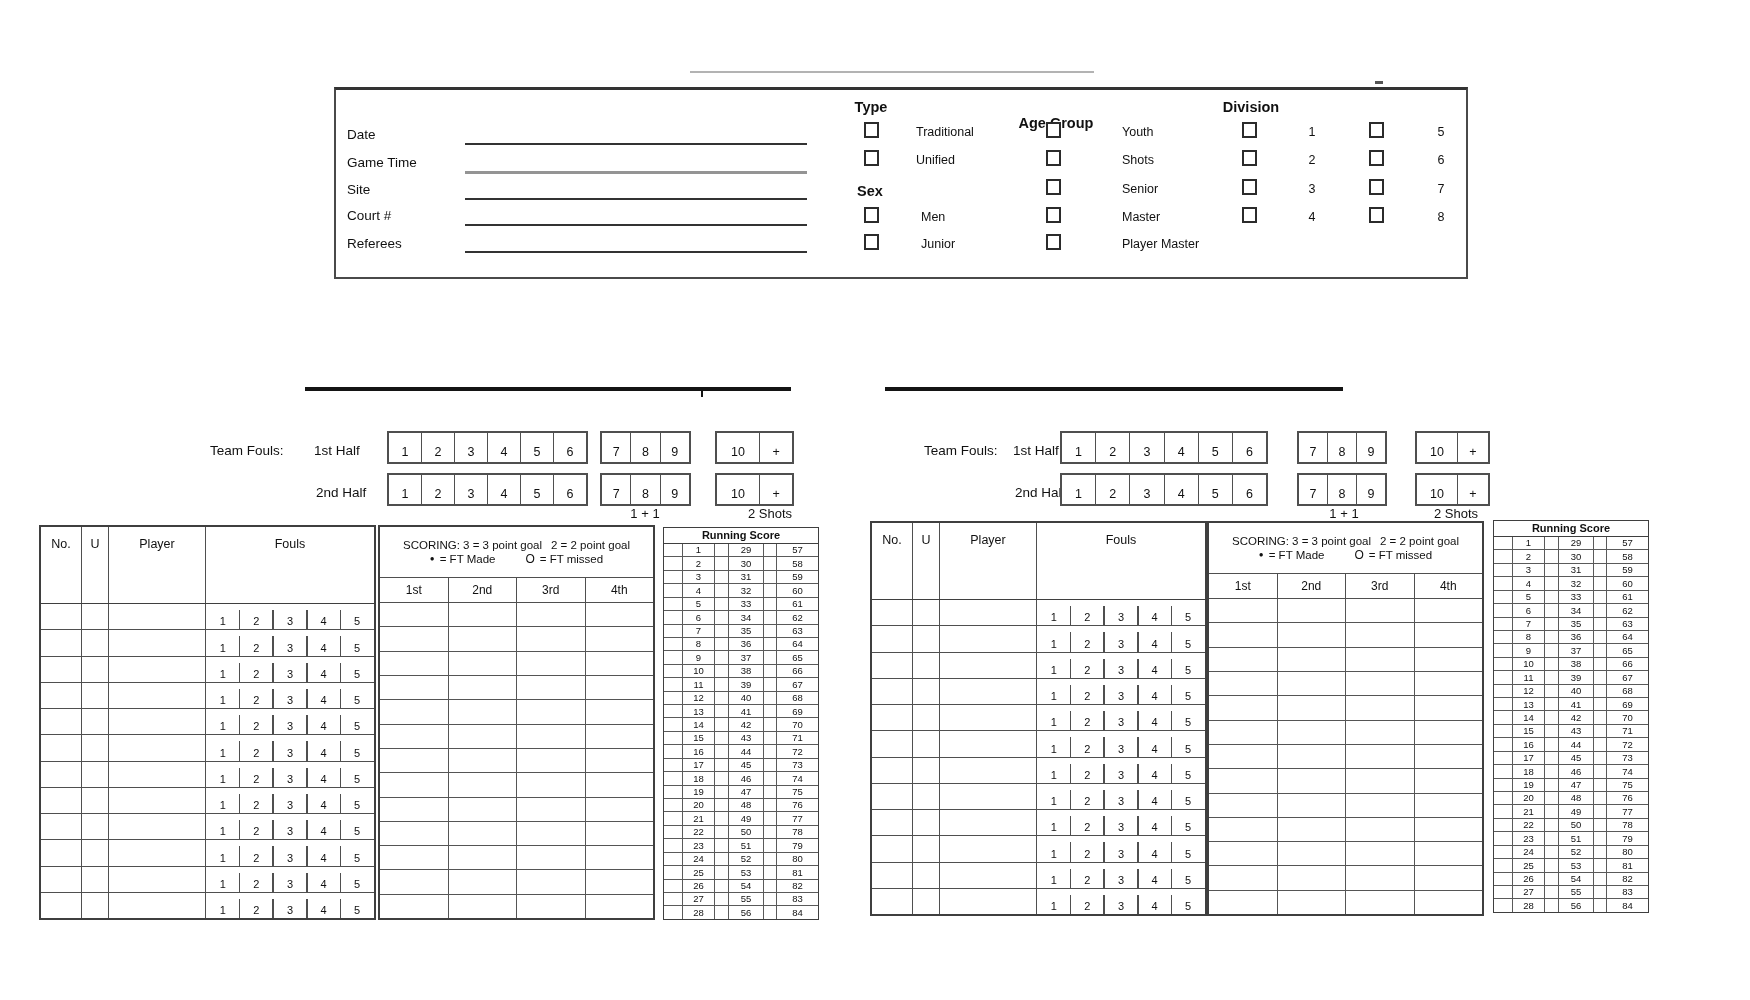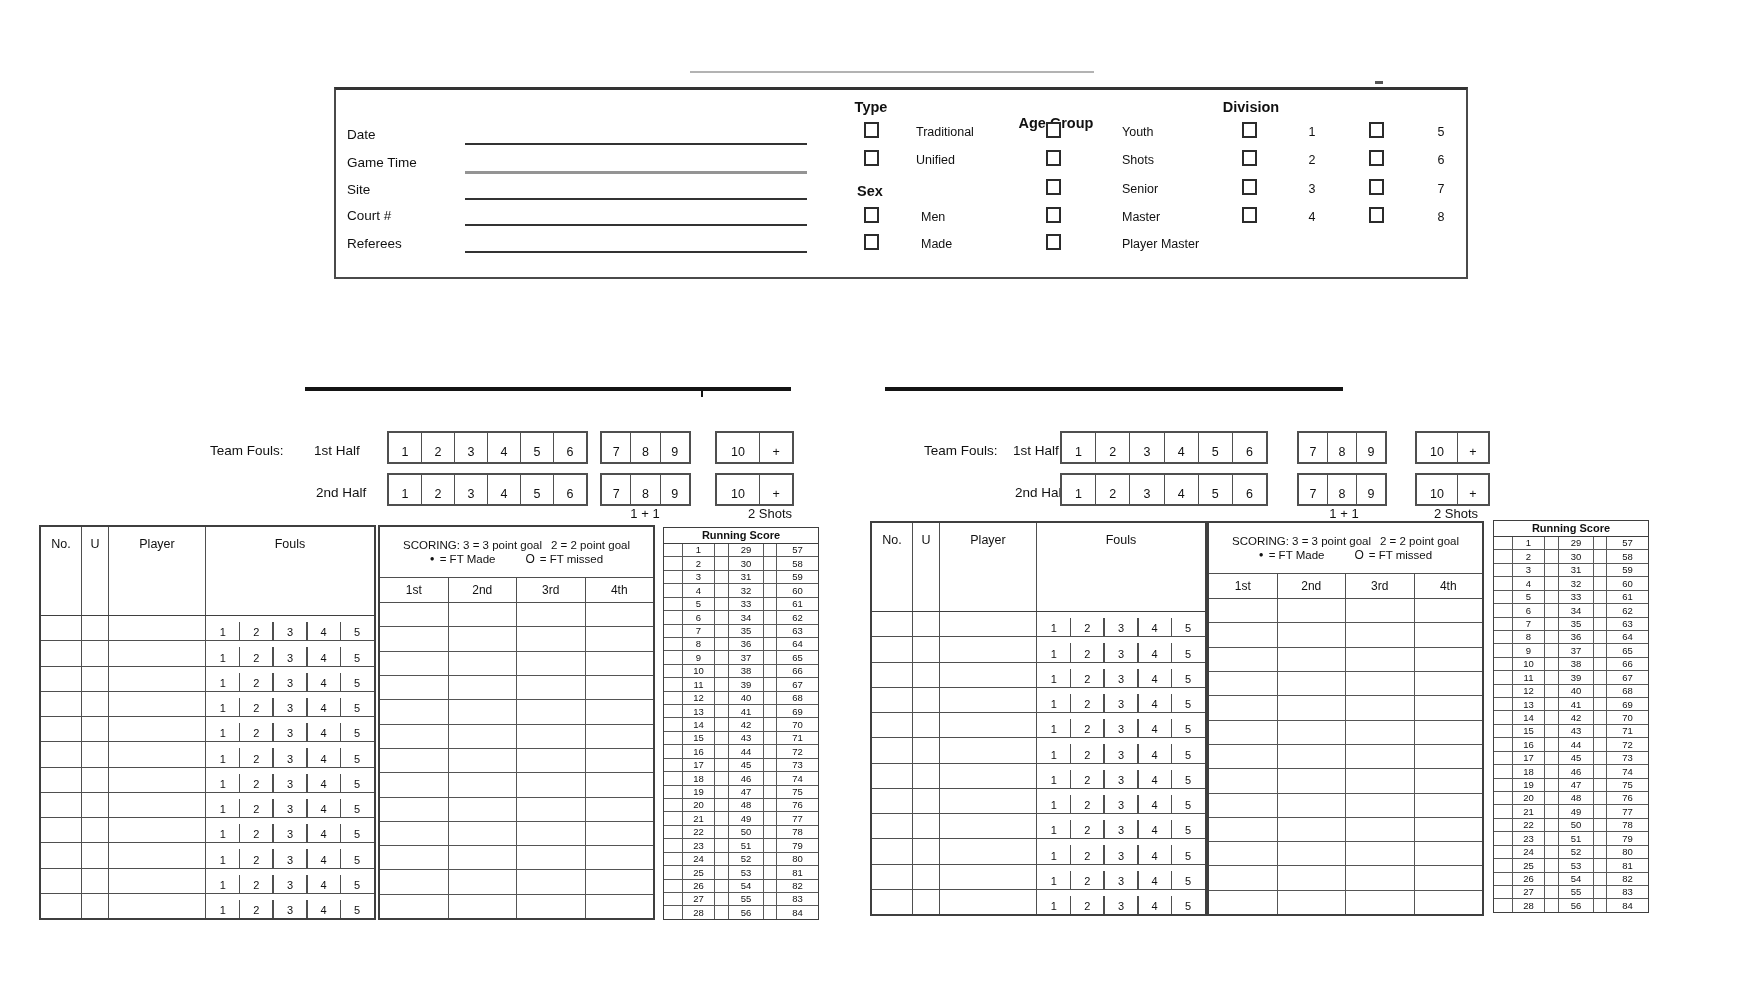--- a/index.html
+++ b/index.html
@@ -33,21 +33,21 @@
   
   .tf-label{position:absolute;font-size:13.5px}
   .tf-group{position:absolute;display:flex;height:33px;border:2px solid #4f4f4f;background:#fff}
   .tf-cell{flex:1;display:flex;align-items:flex-end;justify-content:center;
            padding-bottom:3px;font-size:12.5px}
   .tf-cell + .tf-cell{border-left:1.6px solid #4f4f4f}
   .bonus-label{position:absolute;width:100px;text-align:center;font-size:13px}
 
   
   .ptable{position:absolute;display:flex;flex-direction:column;border:2px solid #3f3f3f;background:#fff}
-  .phead{flex:none;display:flex;height:89px;border-bottom:1.8px solid #3f3f3f}
+  .phead{flex:none;display:flex;height:77px;border-bottom:1.8px solid #3f3f3f}
   .phc{display:flex;justify-content:center;padding-top:10px;font-size:12.5px}
   .phc + .phc{border-left:1.6px solid #4f4f4f}
   .prow{flex:1;display:flex}
   .prow + .prow{border-top:1.6px solid #4f4f4f}
   .pc{height:100%}
   .bl{border-left:1.6px solid #4f4f4f}
   .pfouls{display:flex}
   .fcell{flex:1;position:relative;display:flex;align-items:flex-end;justify-content:center;
          padding-bottom:2px;font-size:11px}
   .fcell + .fcell::before{content:"";position:absolute;left:-0.8px;top:6px;bottom:0;
@@ -104,21 +104,21 @@
   <div class="group-header" style="left:821px;top:99px">Type</div>
   <div class="checkbox" style="left:864px;top:122px"></div>
   <div class="opt-label" style="left:916px;top:125px">Traditional</div>
   <div class="checkbox" style="left:864px;top:150px"></div>
   <div class="opt-label" style="left:916px;top:153px">Unified</div>
 
   <div class="group-header" style="left:820px;top:183px">Sex</div>
   <div class="checkbox" style="left:864px;top:207px"></div>
   <div class="opt-label" style="left:921px;top:210px">Men</div>
   <div class="checkbox" style="left:864px;top:234px"></div>
-  <div class="opt-label" style="left:921px;top:237px">Made</div>
+  <div class="opt-label" style="left:921px;top:237px">Junior</div>
 
   <div class="group-header" style="left:1006px;top:115px">Age Group</div>
   <div class="checkbox" style="left:1046px;top:122px"></div>
   <div class="opt-label" style="left:1122px;top:125px">Youth</div>
   <div class="checkbox" style="left:1046px;top:150px"></div>
   <div class="opt-label" style="left:1122px;top:153px">Shots</div>
   <div class="checkbox" style="left:1046px;top:179px"></div>
   <div class="opt-label" style="left:1122px;top:182px">Senior</div>
   <div class="checkbox" style="left:1046px;top:207px"></div>
   <div class="opt-label" style="left:1122px;top:210px">Master</div>

